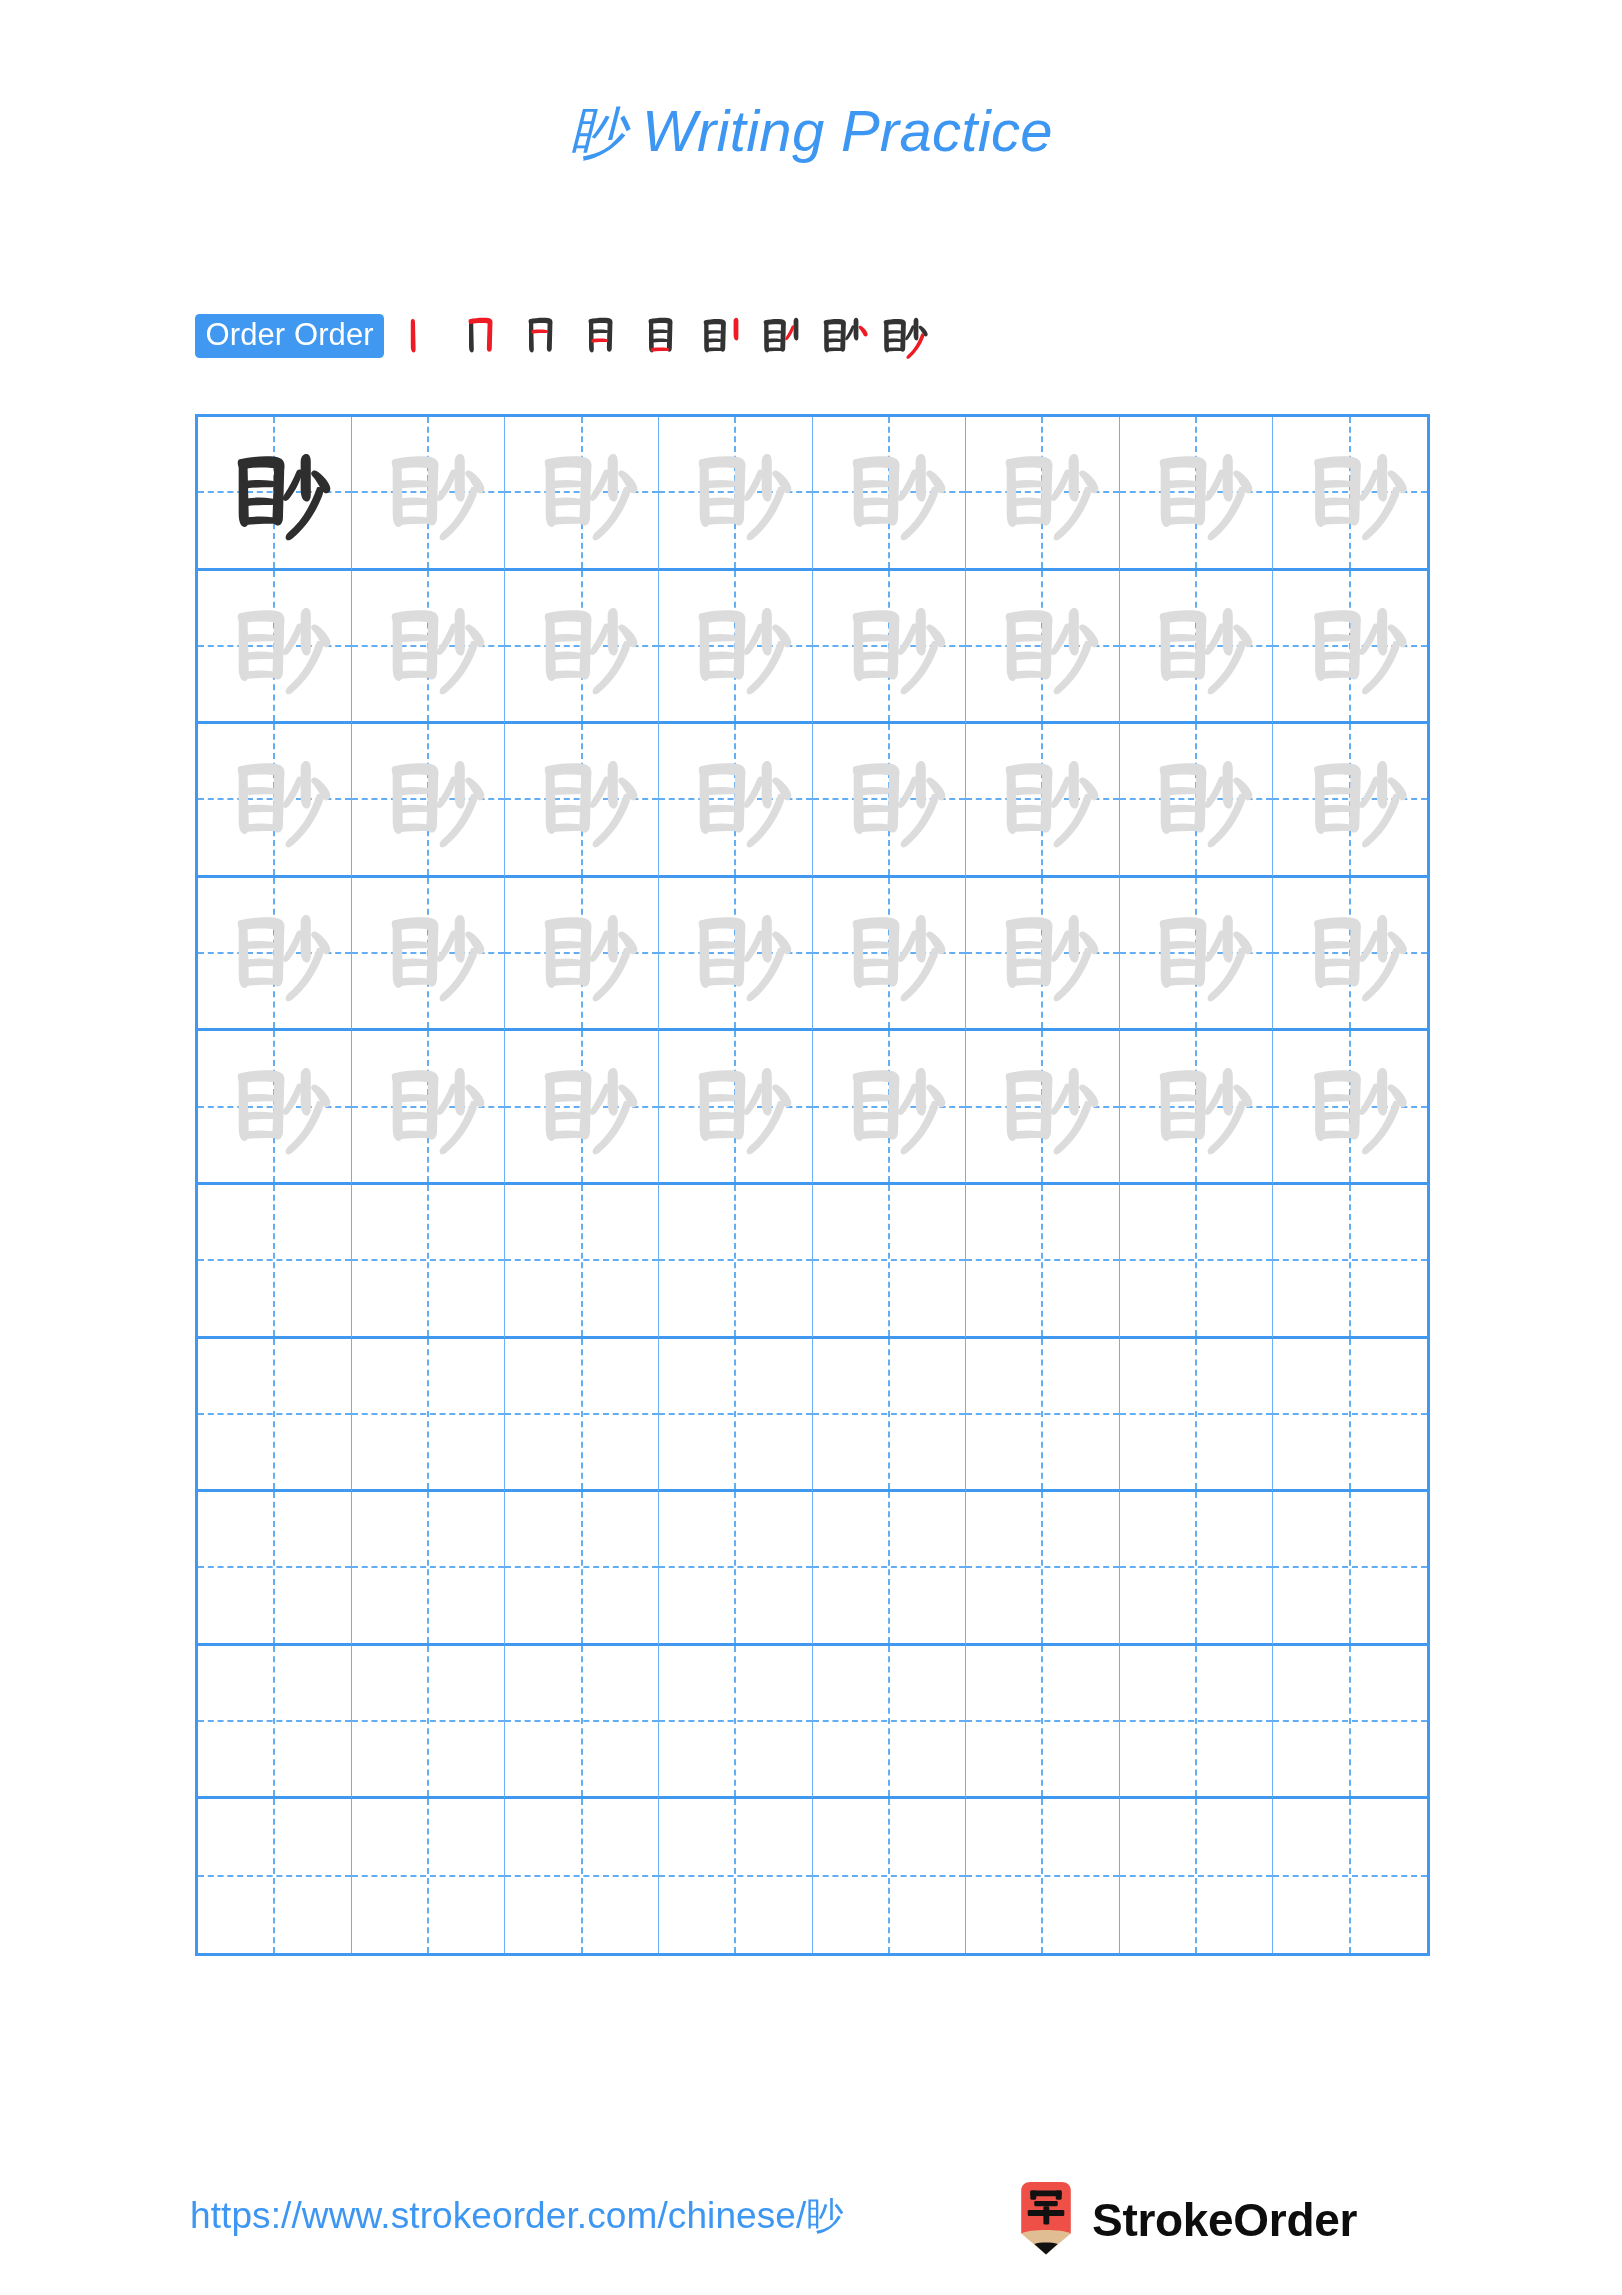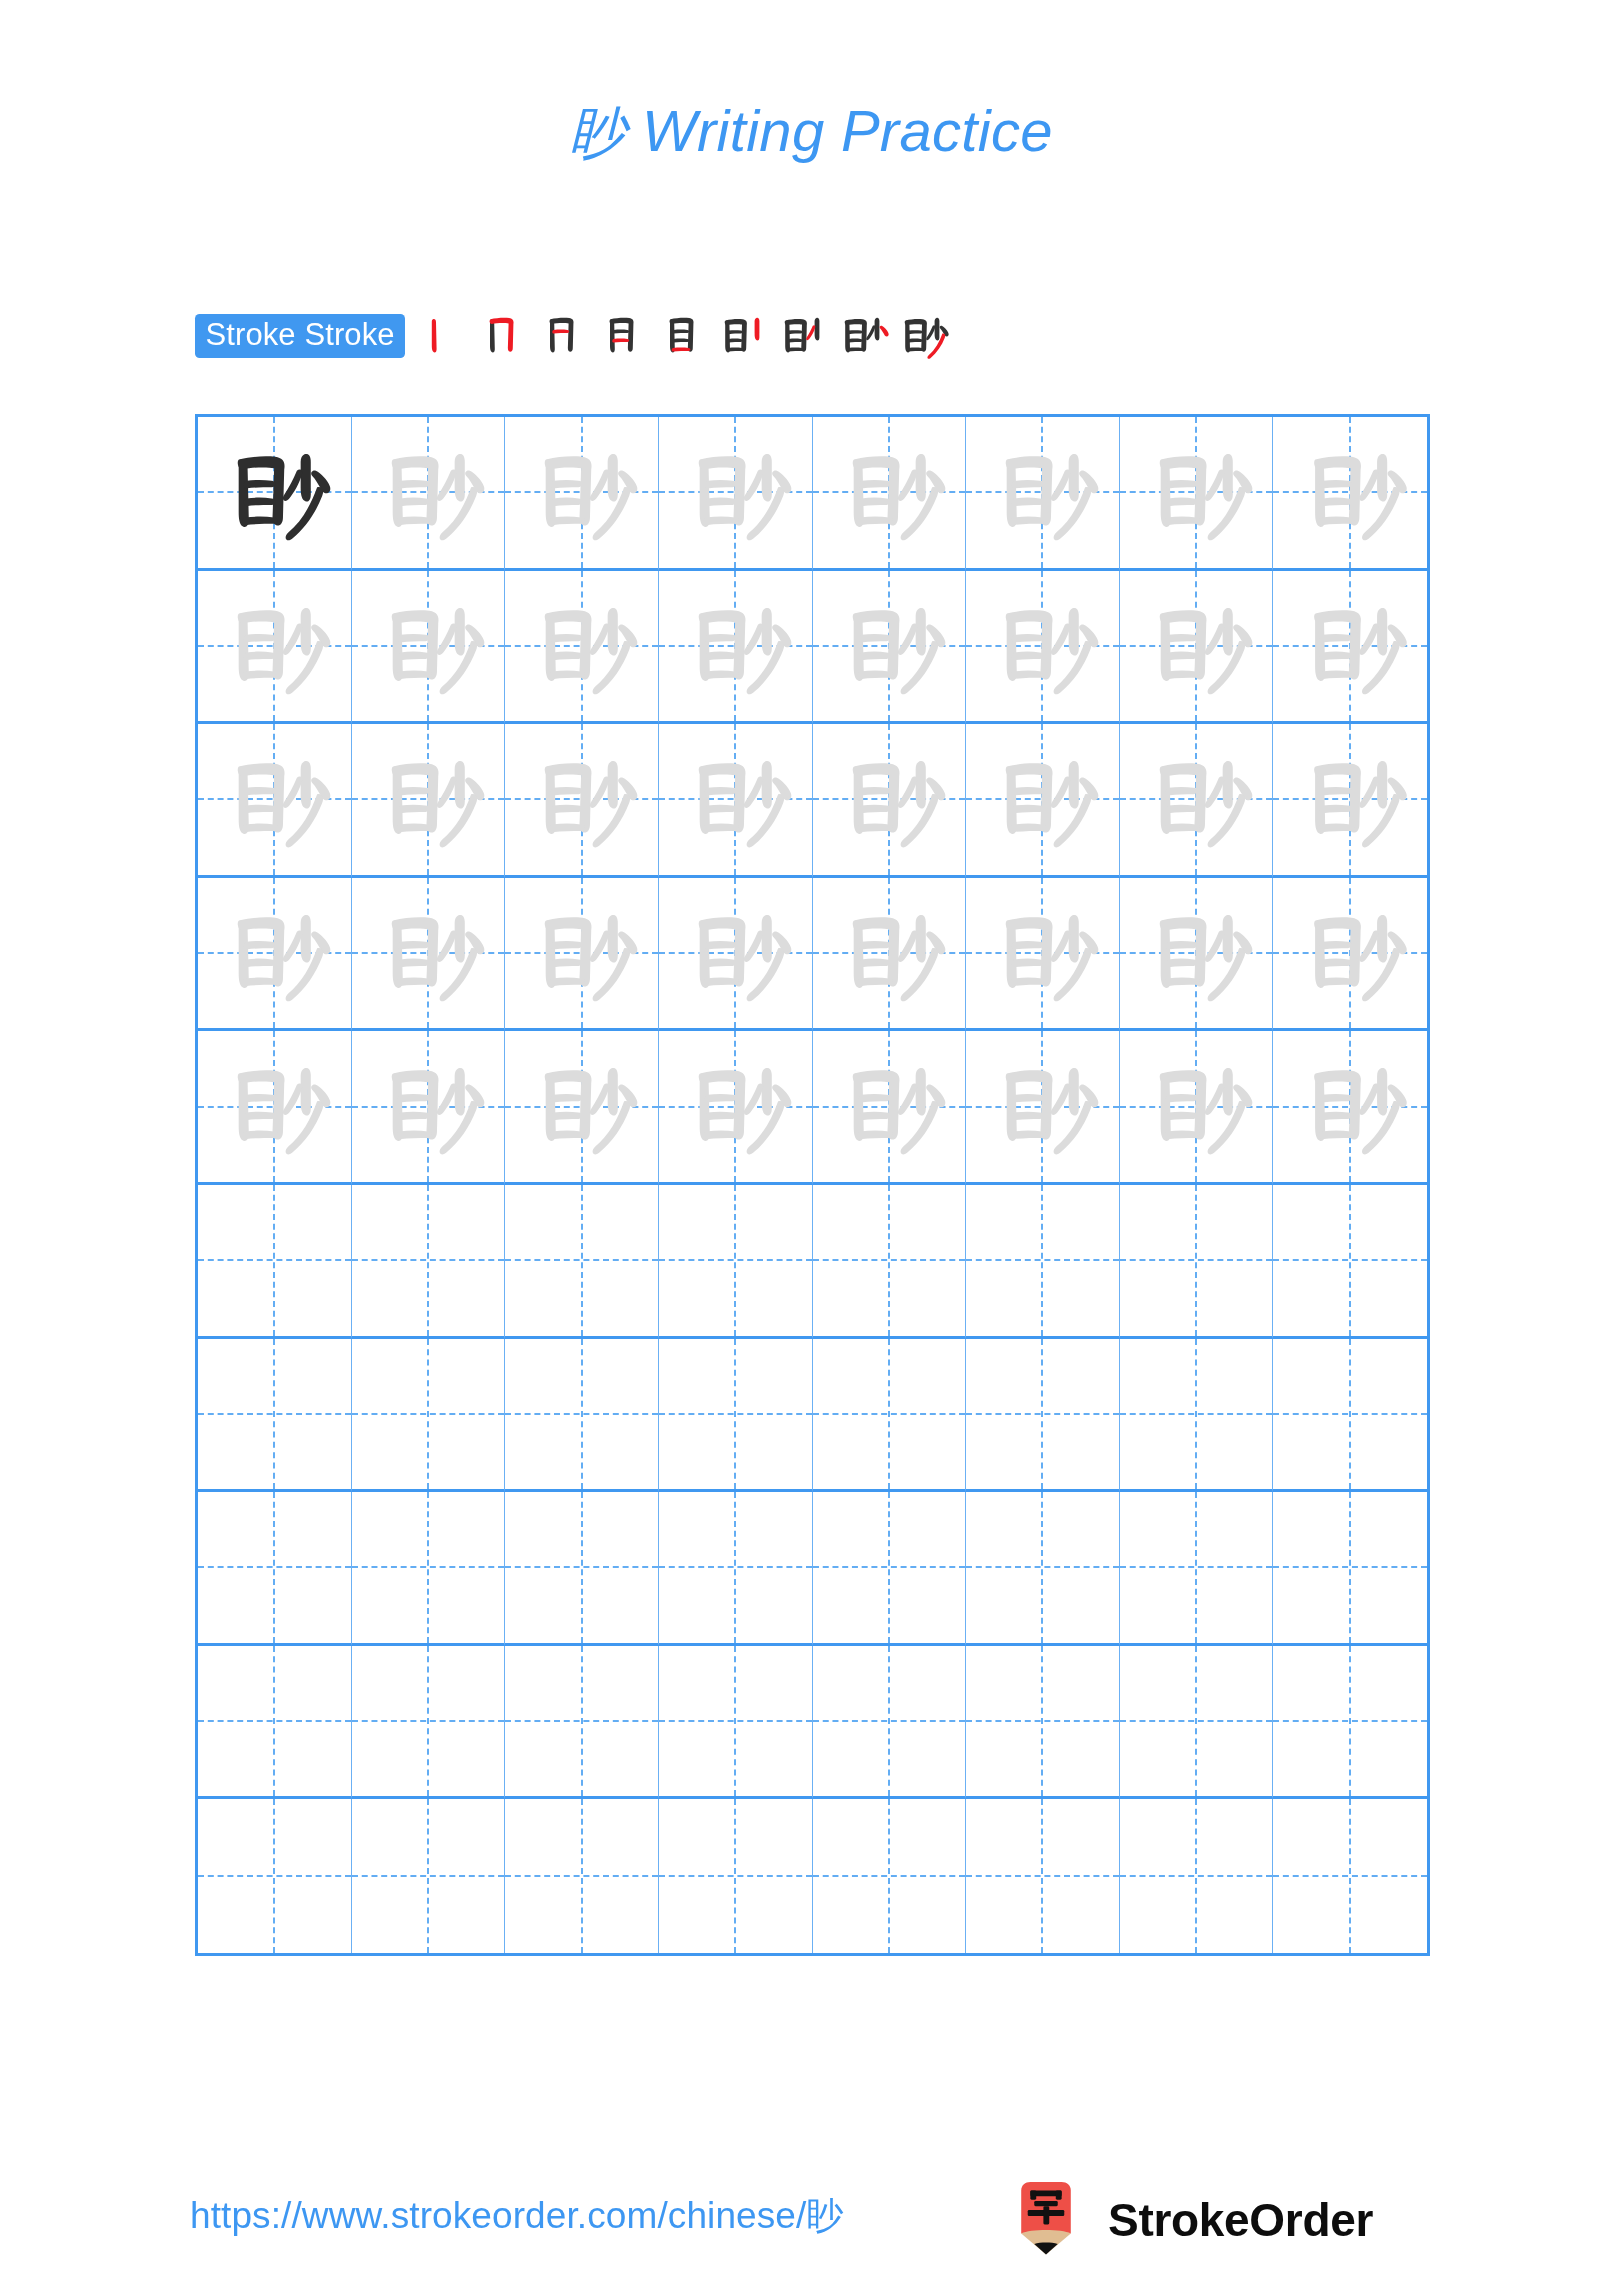--- a/index.html
+++ b/index.html
@@ -156,21 +156,21 @@
     white-space: nowrap;
     text-decoration: none;
     letter-spacing: 0.1px;
   }
   .footer-brand {
     position: absolute;
     left: 1016px;
     top: -10.5px;
     display: flex;
     align-items: center;
-    gap: 32px;
+    gap: 16px;
   }
   .brand-logo {
     width: 60px;
     height: 79px;
     flex: 0 0 auto;
   }
   .brand-name {
     font-size: 46px;
     font-weight: bold;
     color: #0D0D0D;
@@ -180,21 +180,21 @@
   }
 </style>
 </head>
 <body>
 
 <div class="page-title">
   <span class="han">眇</span><span> Writing Practice</span>
 </div>
 
 <div class="stroke-order-row">
-  <div class="stroke-order-badge">Stroke Stroke</div>
+  <div class="stroke-order-badge">Order Order</div>
   <div class="stroke-steps">
 
     <div class="stroke-step">
       <svg viewBox="0 0 100 100" xmlns="http://www.w3.org/2000/svg">
         <path fill="#EE1B24" d="M35 22 C38 21 40 23 40 27 L41 72 C41 77 38 79 35 76 C33 73 33 69 33 64 L33 28 C33 25 33 23 35 22 Z"></path>
       </svg>
     </div>
 
     <div class="stroke-step">
       <svg viewBox="0 0 100 100" xmlns="http://www.w3.org/2000/svg">

